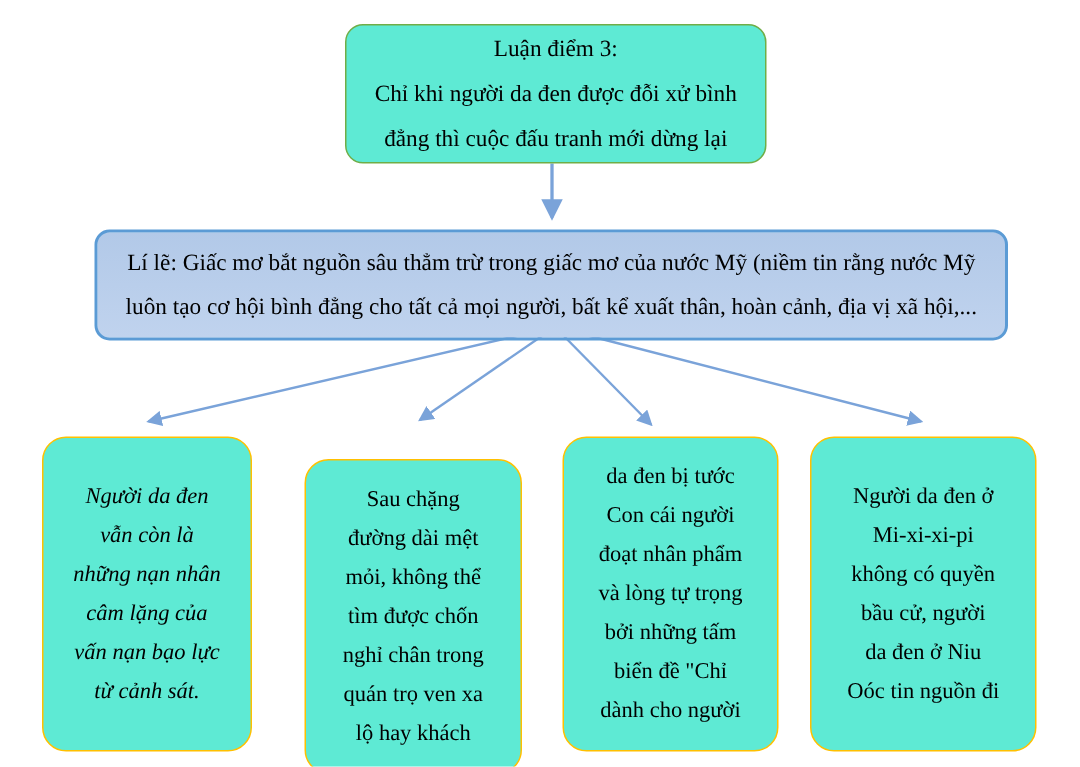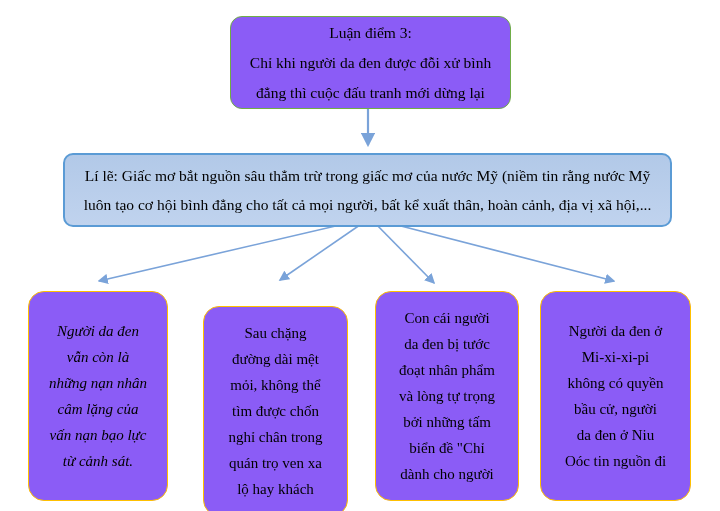--- a/index.html
+++ b/index.html
@@ -11,21 +11,21 @@
     --arrow:#7aa3d9;
     --ink:#000000;
   }
   html,body{margin:0;padding:0;}
   body{
     width:720px;height:511px;position:relative;overflow:hidden;
     background:#ffffff;color:var(--ink);
     font-family:"Liberation Serif","DejaVu Serif",serif;
   }
   .box{
-    position:absolute;box-sizing:border-box;background:#8b5cf6;
+    position:absolute;box-sizing:border-box;background:#5eead4;
     display:flex;flex-direction:column;justify-content:center;align-items:center;
     text-align:center;overflow:hidden;
   }
   .line{display:block;white-space:nowrap;}
   #thesis-box{
     left:230px;top:16px;width:281px;height:93px;
     border:1.5px solid var(--green);border-radius:12px;
     font-size:15.5px;line-height:30px;
   }
   #reason-box{
@@ -87,22 +87,22 @@
   <span class="line">Sau chặng</span>
   <span class="line">đường dài mệt</span>
   <span class="line">mỏi, không thể</span>
   <span class="line">tìm được chốn</span>
   <span class="line">nghỉ chân trong</span>
   <span class="line">quán trọ ven xa</span>
   <span class="line">lộ hay khách</span>
 </div>
 
 <div class="box evidence-box" id="evidence-box-2">
+  <span class="line">da đen bị tước</span>
   <span class="line">Con cái người</span>
-  <span class="line">da đen bị tước</span>
   <span class="line">đoạt nhân phẩm</span>
   <span class="line">và lòng tự trọng</span>
   <span class="line">bởi những tấm</span>
   <span class="line">biển đề "Chỉ</span>
   <span class="line">dành cho người</span>
 </div>
 
 <div class="box evidence-box" id="evidence-box-3">
   <span class="line">Người da đen ở</span>
   <span class="line">Mi-xi-xi-pi</span>

